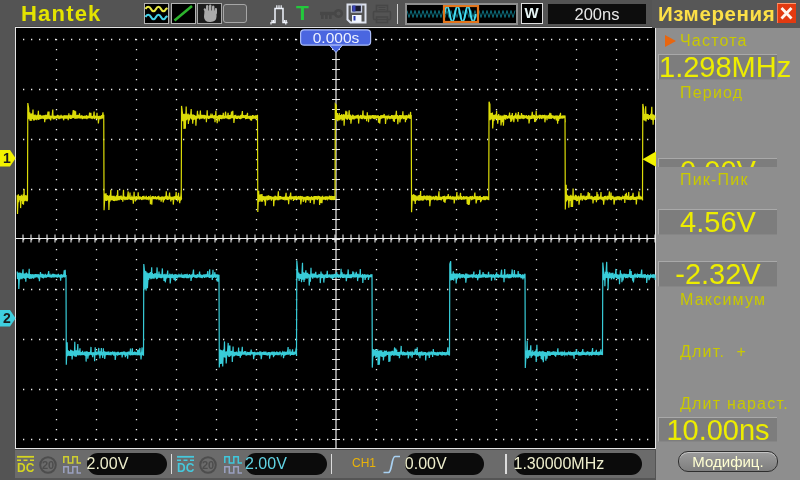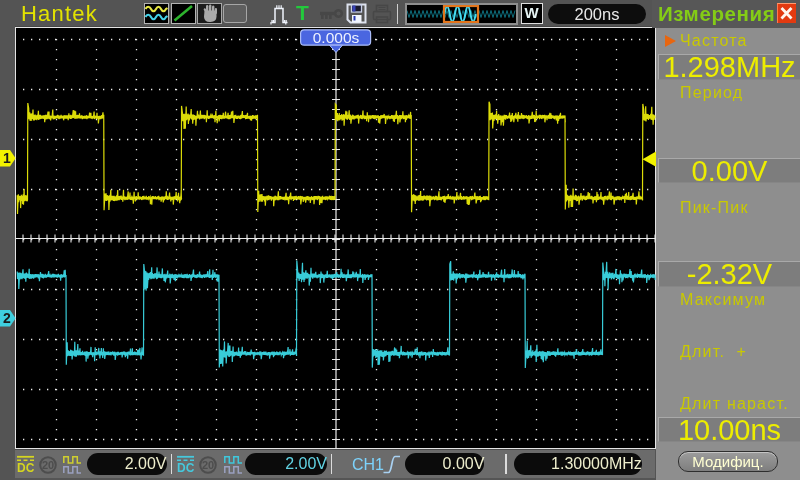--- a/index.html
+++ b/index.html
@@ -1,46 +1,46 @@
 <!DOCTYPE html>
 <html><head><meta charset="utf-8">
 <style>
 * { margin:0; padding:0; box-sizing:border-box; -webkit-font-smoothing:antialiased; }
 body { width:800px; height:480px; position:relative; overflow:hidden;
   background:#545454; font-family:"Liberation Sans", sans-serif; }
 .abs { position:absolute; }
 #topbar { left:0; top:0; width:652px; height:27.5px; background:#545454; }
-#logo { left:21px; top:1px; font-size:22px; font-weight:normal; color:#e3e300;
+#logo { left:21px; top:1px; font-size:22px; font-weight:bold; color:#e3e300;
   letter-spacing:1.2px; }
 .ibox { top:3px; width:25px; height:21px; background:#000; border:1px solid #b4b4b4; }
 #seltf { left:405px; top:3px; width:113px; height:22px; background:#000; border:2px solid #8e8e8e; }
 #wbox { left:520.5px; top:3px; width:22px; height:21px; background:#000; border:1.5px solid #dedede;
   color:#e2f2f2; font-size:15px; font-weight:bold; text-align:center; line-height:19px; }
-#tpill { left:548px; top:4px; width:98px; height:20px; border-radius:10px; background:#0d0d0d;
+#tpill { left:548px; top:4px; width:98px; height:20px; border-radius:0; background:#0d0d0d;
   color:#e8e8e8; font-size:16.5px; text-align:center; line-height:20px; }
 #panel { left:656px; top:0; width:144px; height:480px; background:#8e8e8e; }
 #phead { position:absolute; left:-4px; top:0; width:148px; height:27.5px; background:#575757; }
-#phead .t { position:absolute; left:6px; top:2px; font-size:20.5px; color:#84cc16; font-weight:bold; letter-spacing:0.6px;}
+#phead .t { position:absolute; left:6px; top:2px; font-size:20.5px; color:#fde047; font-weight:bold; letter-spacing:0.6px;}
 #pX { position:absolute; left:124.5px; top:3px; width:19px; height:20px; background:#e23a10;
   border-top:1px solid #ff9a70; border-left:1px solid #ff7a50; }
 .mlab { position:absolute; left:0; width:144px; height:25.9px; background:#8e8e8e;
   color:#c9c900; font-size:16px; text-align:left; padding-left:24px; line-height:26px; letter-spacing:1.2px; white-space:nowrap;}
-.mval { position:absolute; left:2px; width:142px; height:25.9px; background:#7d7d7d;
+.mval { position:absolute; left:2px; width:119px; height:25.9px; background:#7d7d7d;
   border-top:1px solid #a9a9a9; border-left:1px solid #a9a9a9; border-bottom:1px solid #868686;
   color:#eded00; font-size:29px; text-align:center; line-height:25px; white-space:nowrap;}
 .tri { position:absolute; left:9px; top:7px; width:0; height:0; border-left:11px solid #e8660f;
   border-top:6px solid transparent; border-bottom:6px solid transparent; }
 #modbtn { position:absolute; left:22px; top:450.5px; width:100px; height:21px;
   background:linear-gradient(#9c9c9c,#7e7e7e); border:1.2px solid #2e2e2e; border-radius:10px;
   box-shadow:inset 0 1px 0 #c4c4c4; color:#ffffd2; font-size:15px; text-align:center; line-height:19px; }
 #scope { left:14.8px; top:27.4px; width:641.6px; height:421.6px; border:1.3px solid #e4e4e4; background:#000; }
 #botbar { left:15px; top:448.8px; width:640px; height:31.2px; background:#6b6b6b;
   border-top:1.4px solid #4a4a4a; }
 .pill { position:absolute; top:452.6px; height:22px; border-radius:11px; background:#0b0b0b;
-  color:#eeeecd; font-size:16px; text-align:right; line-height:22px; }
+  color:#eeeecd; font-size:16px; text-align:left; line-height:22px; }
 .vsep { position:absolute; top:454px; width:1.5px; height:20px; background:#dcdcdc; }
 .dkline { left:15px; top:477.8px; width:640px; height:2.2px; background:#555555; }
 </style></head>
 <body>
 <div id="topbar" class="abs"></div>
 <div id="logo" class="abs">Hantek</div>
 
 <div class="ibox abs" style="left:144px">
 <svg width="23" height="19" viewBox="0 0 23 19">
 <path d="M0.5 5 C2 2,4.5 2,6 5 S9.5 8,11 5 S14.5 2,16 5 S19.5 8,21 5 L22.5 4" fill="none" stroke="#e8e845" stroke-width="2.1"></path>
@@ -209,40 +209,41 @@
 <text x="9" y="13" font-size="11" font-weight="bold" fill="#4d4d4d" text-anchor="middle" font-family="Liberation Sans">20</text>
 </svg></div>
 <div class="abs" style="left:224px;top:454.5px">
 <svg width="19" height="20" viewBox="0 0 19 20">
 <path d="M0.8 8 V1.8 H5.3 V8 H9.8 V1.8 H14.3 V8 H18" fill="none" stroke="#3fc8dc" stroke-width="1.5"></path>
 <path d="M0.8 18 V11.8 H5.3 V18 H9.8 V11.8 H14.3 V18 H18" fill="none" stroke="#9aa0c0" stroke-width="1.5"></path>
 </svg></div>
 <div class="pill" style="left:245px;width:82px;color:#62d4e4">2.00V</div>
 <div class="vsep" style="left:330.5px"></div>
 
-<div class="abs" style="left:352px;top:455.5px;color:#7dd3fc;font-size:16px">CH1</div>
+<div class="abs" style="left:352px;top:455.5px;color:#eab308;font-size:12px">CH1</div>
 <div class="abs" style="left:383px;top:454px">
 <svg width="18" height="21" viewBox="0 0 18 21">
 <path d="M0.5 18.5 H5.5 C9 18.5 8.5 2.5 12 2.5 H17" fill="none" stroke="#a9d1f2" stroke-width="1.7"></path>
 </svg></div>
 <div class="pill" style="left:404.8px;width:79.6px">0.00V</div>
 <div class="vsep" style="left:505.3px"></div>
 <div class="pill" style="left:513.5px;width:128.3px">1.30000MHz</div>
 
 <div id="panel" class="abs">
 <div id="phead">
       <span class="t">Измерения</span>
 <div id="pX"><svg width="17" height="18" viewBox="0 0 17 18">
 <path d="M3.5 4 L13.5 14.5 M13.5 4 L3.5 14.5" stroke="#fff6ee" stroke-width="2.8" fill="none"></path>
         </svg></div>
 </div>
 <div class="mlab" style="top:28.00px"><span class="tri"></span>Частота</div>
 <div class="mval" style="top:53.90px">1.298MHz</div>
 <div class="mlab" style="top:79.80px">Период</div>
 <div class="mval" style="top:157.50px">0.00V</div>
-<div class="mlab" style="top:195px">Пик-Пик</div>
+<div class="mlab" style="top:167px">Пик-Пик</div>
+<div class="mval" style="top:209.30px">4.56V</div>
 <div class="mval" style="top:261.10px">-2.32V</div>
 <div class="mlab" style="top:287.00px">Максимум</div>
 <div class="mlab" style="top:338.80px">Длит.&nbsp;&nbsp;+</div>
 <div class="mlab" style="top:390.60px">Длит нараст.</div>
 <div class="mval" style="top:416.50px">10.00ns</div>
 <div id="modbtn">Модифиц.</div>
 </div>
 
 </body></html>

